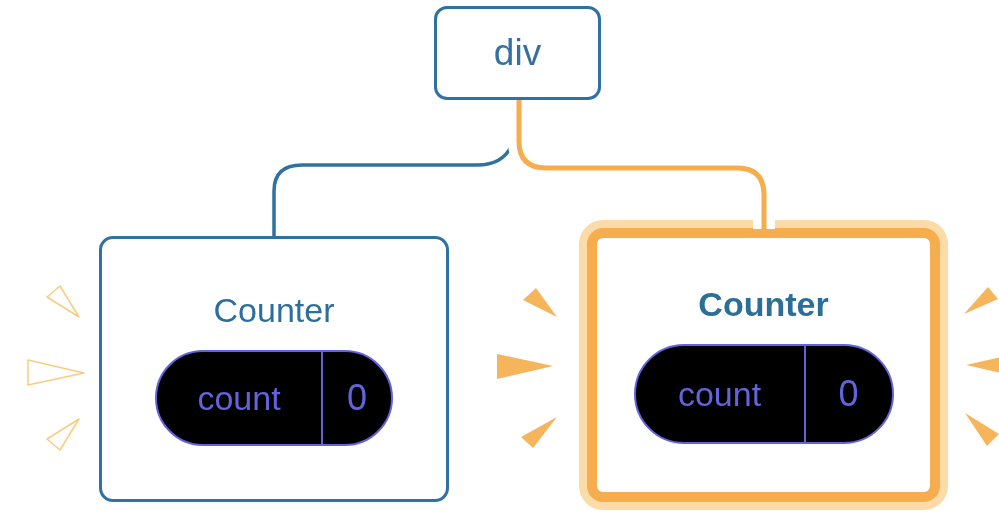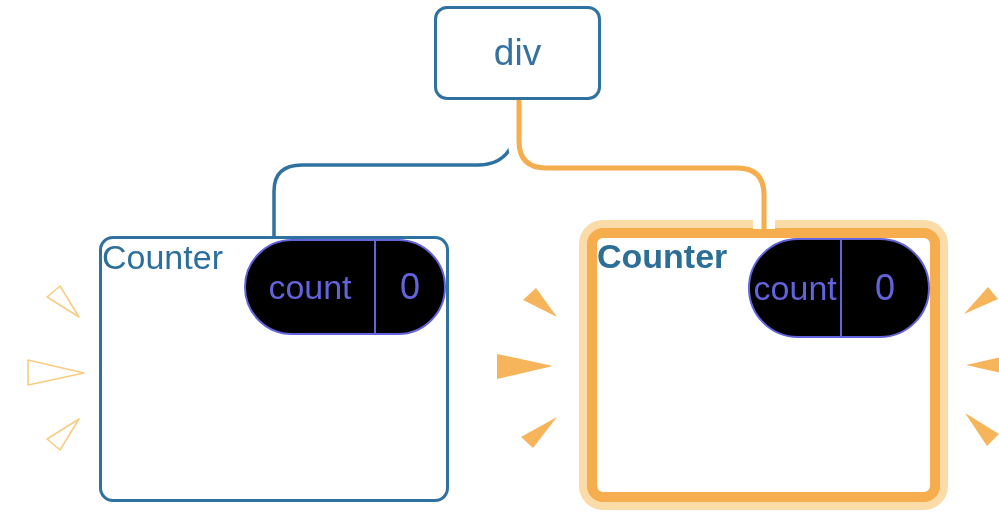--- a/index.html
+++ b/index.html
@@ -10,21 +10,21 @@
   }
   #edges{position:absolute;left:0;top:0;z-index:2;}
   .node-root{
     position:absolute;left:408px;top:6px;width:167px;height:94px;box-sizing:border-box;
     background:#ffffff;border:3.5px solid #2F71A1;border-radius:13px;z-index:3;
     display:flex;align-items:center;justify-content:center;
     font-size:37px;color:#35719F;
   }
   .card{
     position:absolute;box-sizing:border-box;background:#ffffff;
-    display:flex;flex-direction:row;justify-content:center;gap:21px;
+    display:flex;flex-direction:column;align-items:center;justify-content:center;gap:21px;
   }
   .card-left{
     left:73px;top:236px;width:350px;height:266px;
     border:3px solid #2F71A1;border-radius:14px;z-index:3;
   }
   .card-right{
     left:561px;top:228px;width:353px;height:274px;
     border:10px solid #F5AD4D;border-radius:16px;
     box-shadow:0 0 0 8px #FBDBA7;z-index:1;
   }

